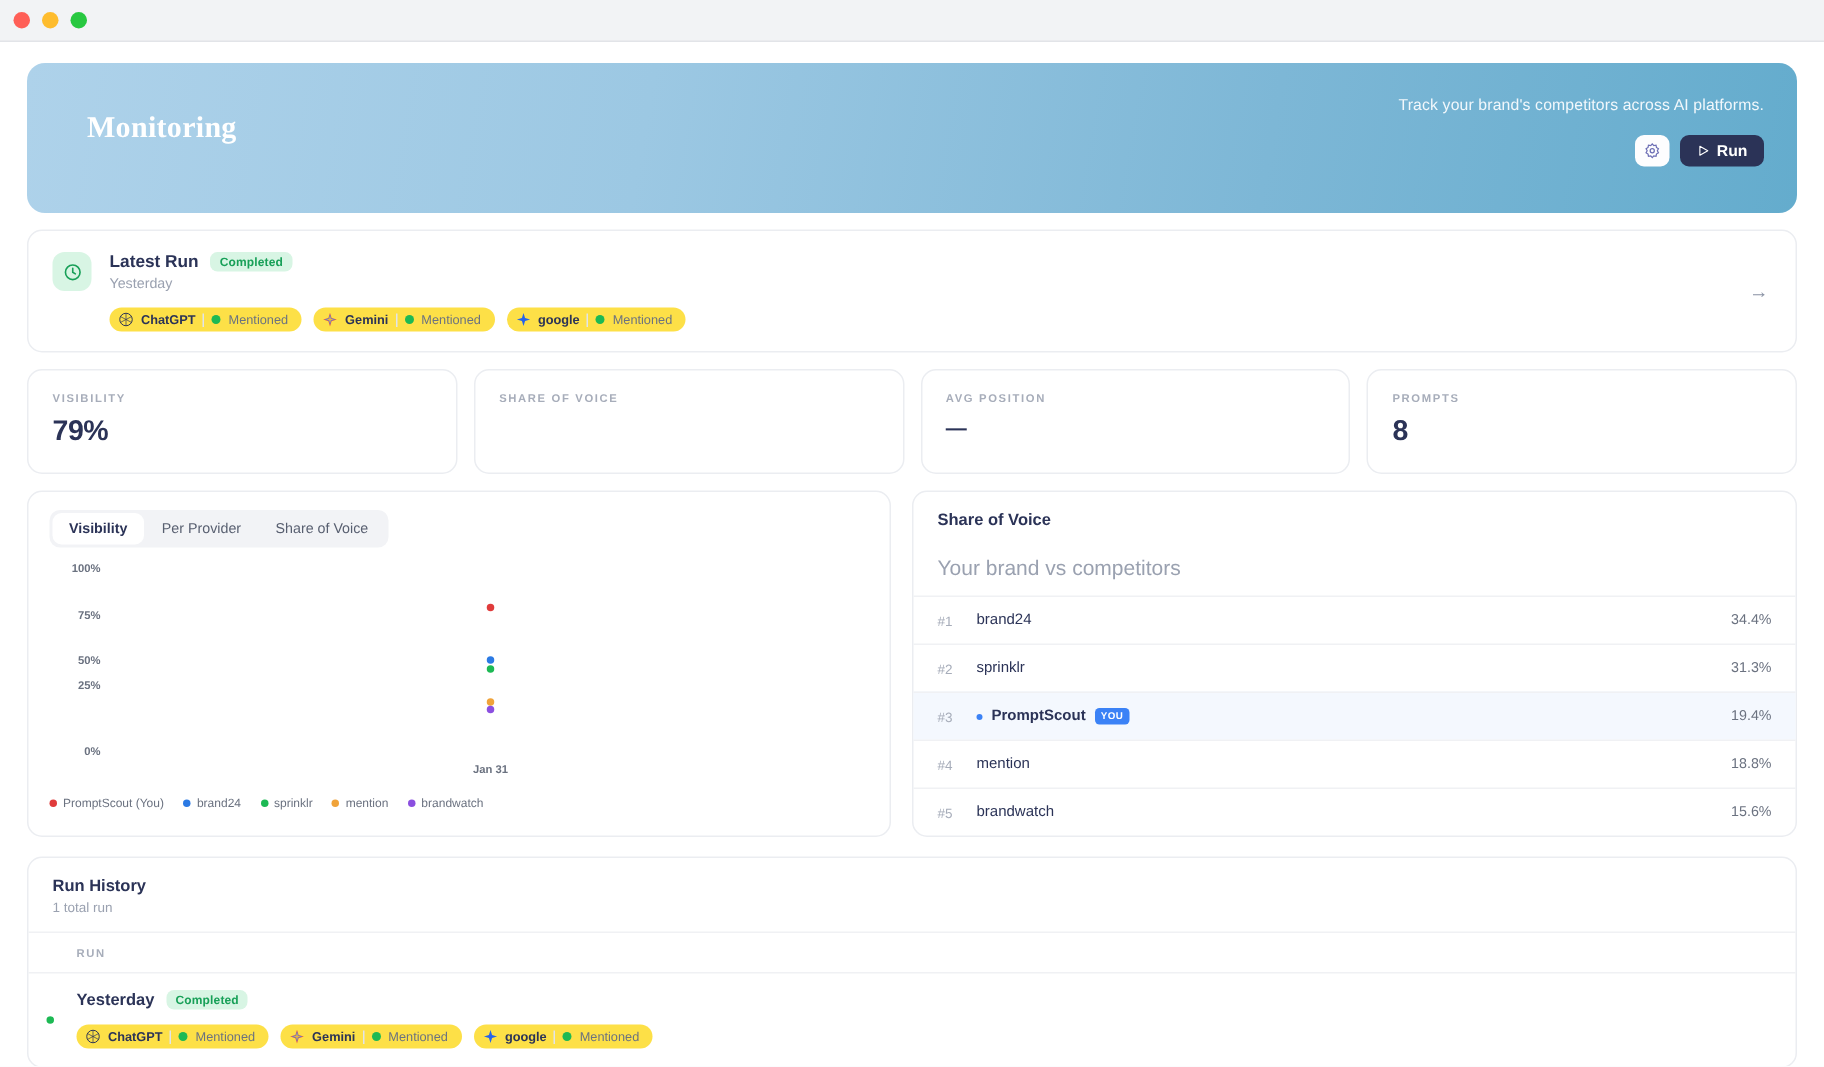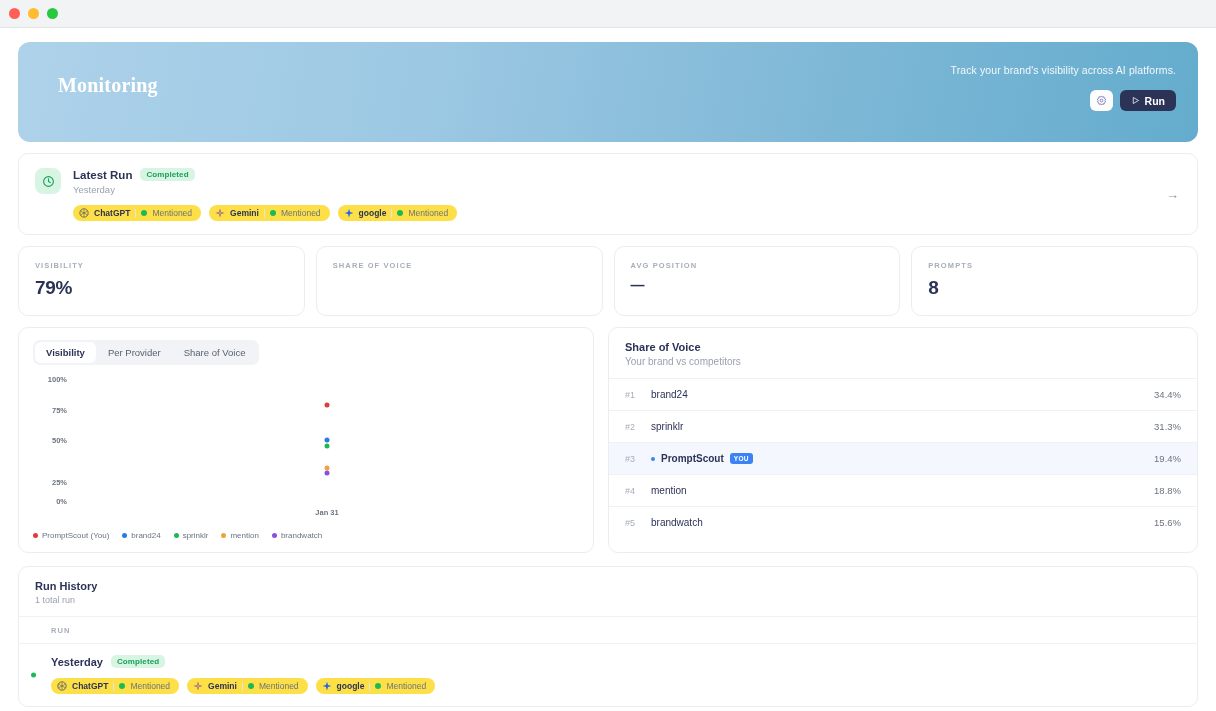--- a/index.html
+++ b/index.html
@@ -171,21 +171,21 @@
   .legend {
     display: flex; align-items: center;
     gap: 13px; margin-top: 30px;
   }
   .legend-item { display: flex; align-items: center; gap: 4px; font-size: 8px; color: #6b7280; }
   .legend-dot { width: 5px; height: 5px; border-radius: 50%; }
 
   
   .sov-head { padding: 13px 16px 11px 16px; }
   .sov-title { font-size: 11px; font-weight: 700; color: #2b3357; }
-  .sov-sub { font-size: 10px; color: #9aa1b0; margin-top: 3px; }
+  .sov-sub { font-size: 14px; color: #9aa1b0; margin-top: 17px; }
   .sov-row {
     display: flex; align-items: center;
     padding: 10px 16px;
     border-top: 1px solid #f0f1f4;
     font-size: 10px;
   }
   .sov-row.highlight { background: #f4f8fe; }
   .sov-rank { width: 26px; color: #a7adba; font-size: 9px; font-weight: 500; }
   .sov-name { flex: 1 1 auto; color: #2b3357; display: flex; align-items: center; gap: 6px; }
   .sov-row.highlight .sov-name { font-weight: 700; }
@@ -229,21 +229,21 @@
     <span class="dot yellow"></span>
     <span class="dot green"></span>
   </div>
 
   <div class="page">
   <div class="inner">
 
     <div class="hero">
       <div class="hero-title">Monitoring</div>
       <div class="hero-right">
-        <div class="hero-sub">Track your brand's visibility across AI platforms.</div>
+        <div class="hero-sub">Track your brand's competitors across AI platforms.</div>
         <div class="hero-actions">
           <button class="icon-btn">
             <svg width="11" height="11" viewBox="0 0 24 24" fill="none" stroke="#6d6fb5" stroke-width="1.8">
               <circle cx="12" cy="12" r="3"></circle>
               <path d="M12 2l2.2 2.6 3.3-.7.6 3.3L21 9l-1.6 2.9L21 15l-2.9 1.8-.6 3.3-3.3-.7L12 22l-2.2-2.6-3.3.7-.6-3.3L3 15l1.6-2.9L3 9l2.9-1.8.6-3.3 3.3.7z"></path>
             </svg>
           </button>
           <button class="run-btn">
             <svg width="9" height="9" viewBox="0 0 24 24" fill="none" stroke="#ffffff" stroke-width="2" stroke-linejoin="round">
               <polygon points="6,4 20,12 6,20"></polygon>
@@ -331,21 +331,21 @@
         <div class="tabs">
           <button class="tab active">Visibility</button>
           <button class="tab">Per Provider</button>
           <button class="tab">Share of Voice</button>
         </div>
         <div class="plot">
           <div id="yticks">
                 <div class="ytick" style="top: 0px;">100%</div>
                 <div class="ytick" style="top: 30.5px;">75%</div>
                 <div class="ytick" style="top: 61px;">50%</div>
-                <div class="ytick" style="top: 103px;">25%</div>
+                <div class="ytick" style="top: 78px;">25%</div>
                 <div class="ytick" style="top: 122px;">0%</div>
               </div>
           <div class="plot-area" id="plot-area">
                 <div class="xtick" style="left: 50%;">Jan 31</div>
                 <div class="pt" title="PromptScout (You): 79%" style="left: 50%; bottom: 96.38px; background: rgb(224, 59, 59);"></div>
                 <div class="pt" title="brand24: 50%" style="left: 50%; bottom: 61px; background: rgb(43, 122, 228);"></div>
                 <div class="pt" title="sprinklr: 45%" style="left: 50%; bottom: 54.9px; background: rgb(29, 185, 84);"></div>
                 <div class="pt" title="mention: 27%" style="left: 50%; bottom: 32.94px; background: rgb(240, 163, 58);"></div>
                 <div class="pt" title="brandwatch: 23%" style="left: 50%; bottom: 28.06px; background: rgb(139, 79, 224);"></div>
               </div>

